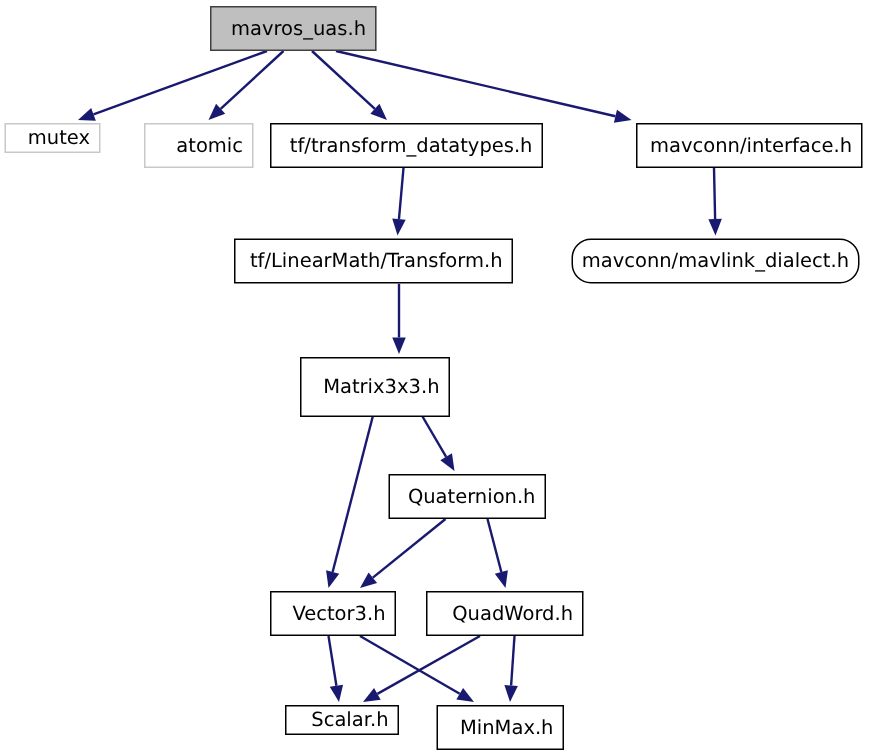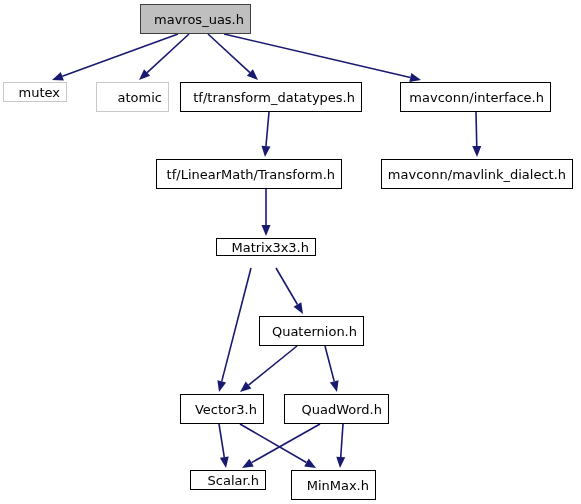--- a/index.html
+++ b/index.html
@@ -95,30 +95,30 @@
       </div>
       <div class="node system" style="left: 3px; top: 82px; width: 64px; height: 20px;">
         <span class="node-label">mutex</span>
       </div>
       <div class="node system" style="left: 96px; top: 82px; width: 73px; height: 30px;">
         <span class="node-label">atomic</span>
       </div>
       <div class="node" style="left: 180px; top: 82px; width: 182px; height: 30px;">
         <span class="node-label">tf/transform_datatypes.h</span>
       </div>
-      <div class="node" style="left: 400px; top: 82px; width: 151px; height: 30px;">
+      <div class="node" style="left: 424px; top: 82px; width: 151px; height: 30px;">
         <span class="node-label">mavconn/interface.h</span>
       </div>
       <div class="node" style="left: 156px; top: 159px; width: 186px; height: 30px;">
         <span class="node-label">tf/LinearMath/Transform.h</span>
       </div>
-      <div class="node" style="left: 381px; top: 159px; width: 192px; height: 30px;">
+      <div class="node" style="left: 381px; top: 159px; width: 192px; height: 30px; border-radius: 13px;">
         <span class="node-label">mavconn/mavlink_dialect.h</span>
       </div>
-      <div class="node" style="left: 216px; top: 238px; width: 100px; height: 18px;">
+      <div class="node" style="left: 200px; top: 238px; width: 100px; height: 40px;">
         <span class="node-label">Matrix3x3.h</span>
       </div>
       <div class="node" style="left: 259px; top: 316px; width: 105px; height: 30px; padding-left: 20px;">
         <span class="node-label">Quaternion.h</span>
       </div>
       <div class="node" style="left: 180px; top: 394px; width: 84px; height: 30px;">
         <span class="node-label">Vector3.h</span>
       </div>
       <div class="node" style="left: 284px; top: 394px; width: 105px; height: 30px;">
         <span class="node-label">QuadWord.h</span>

